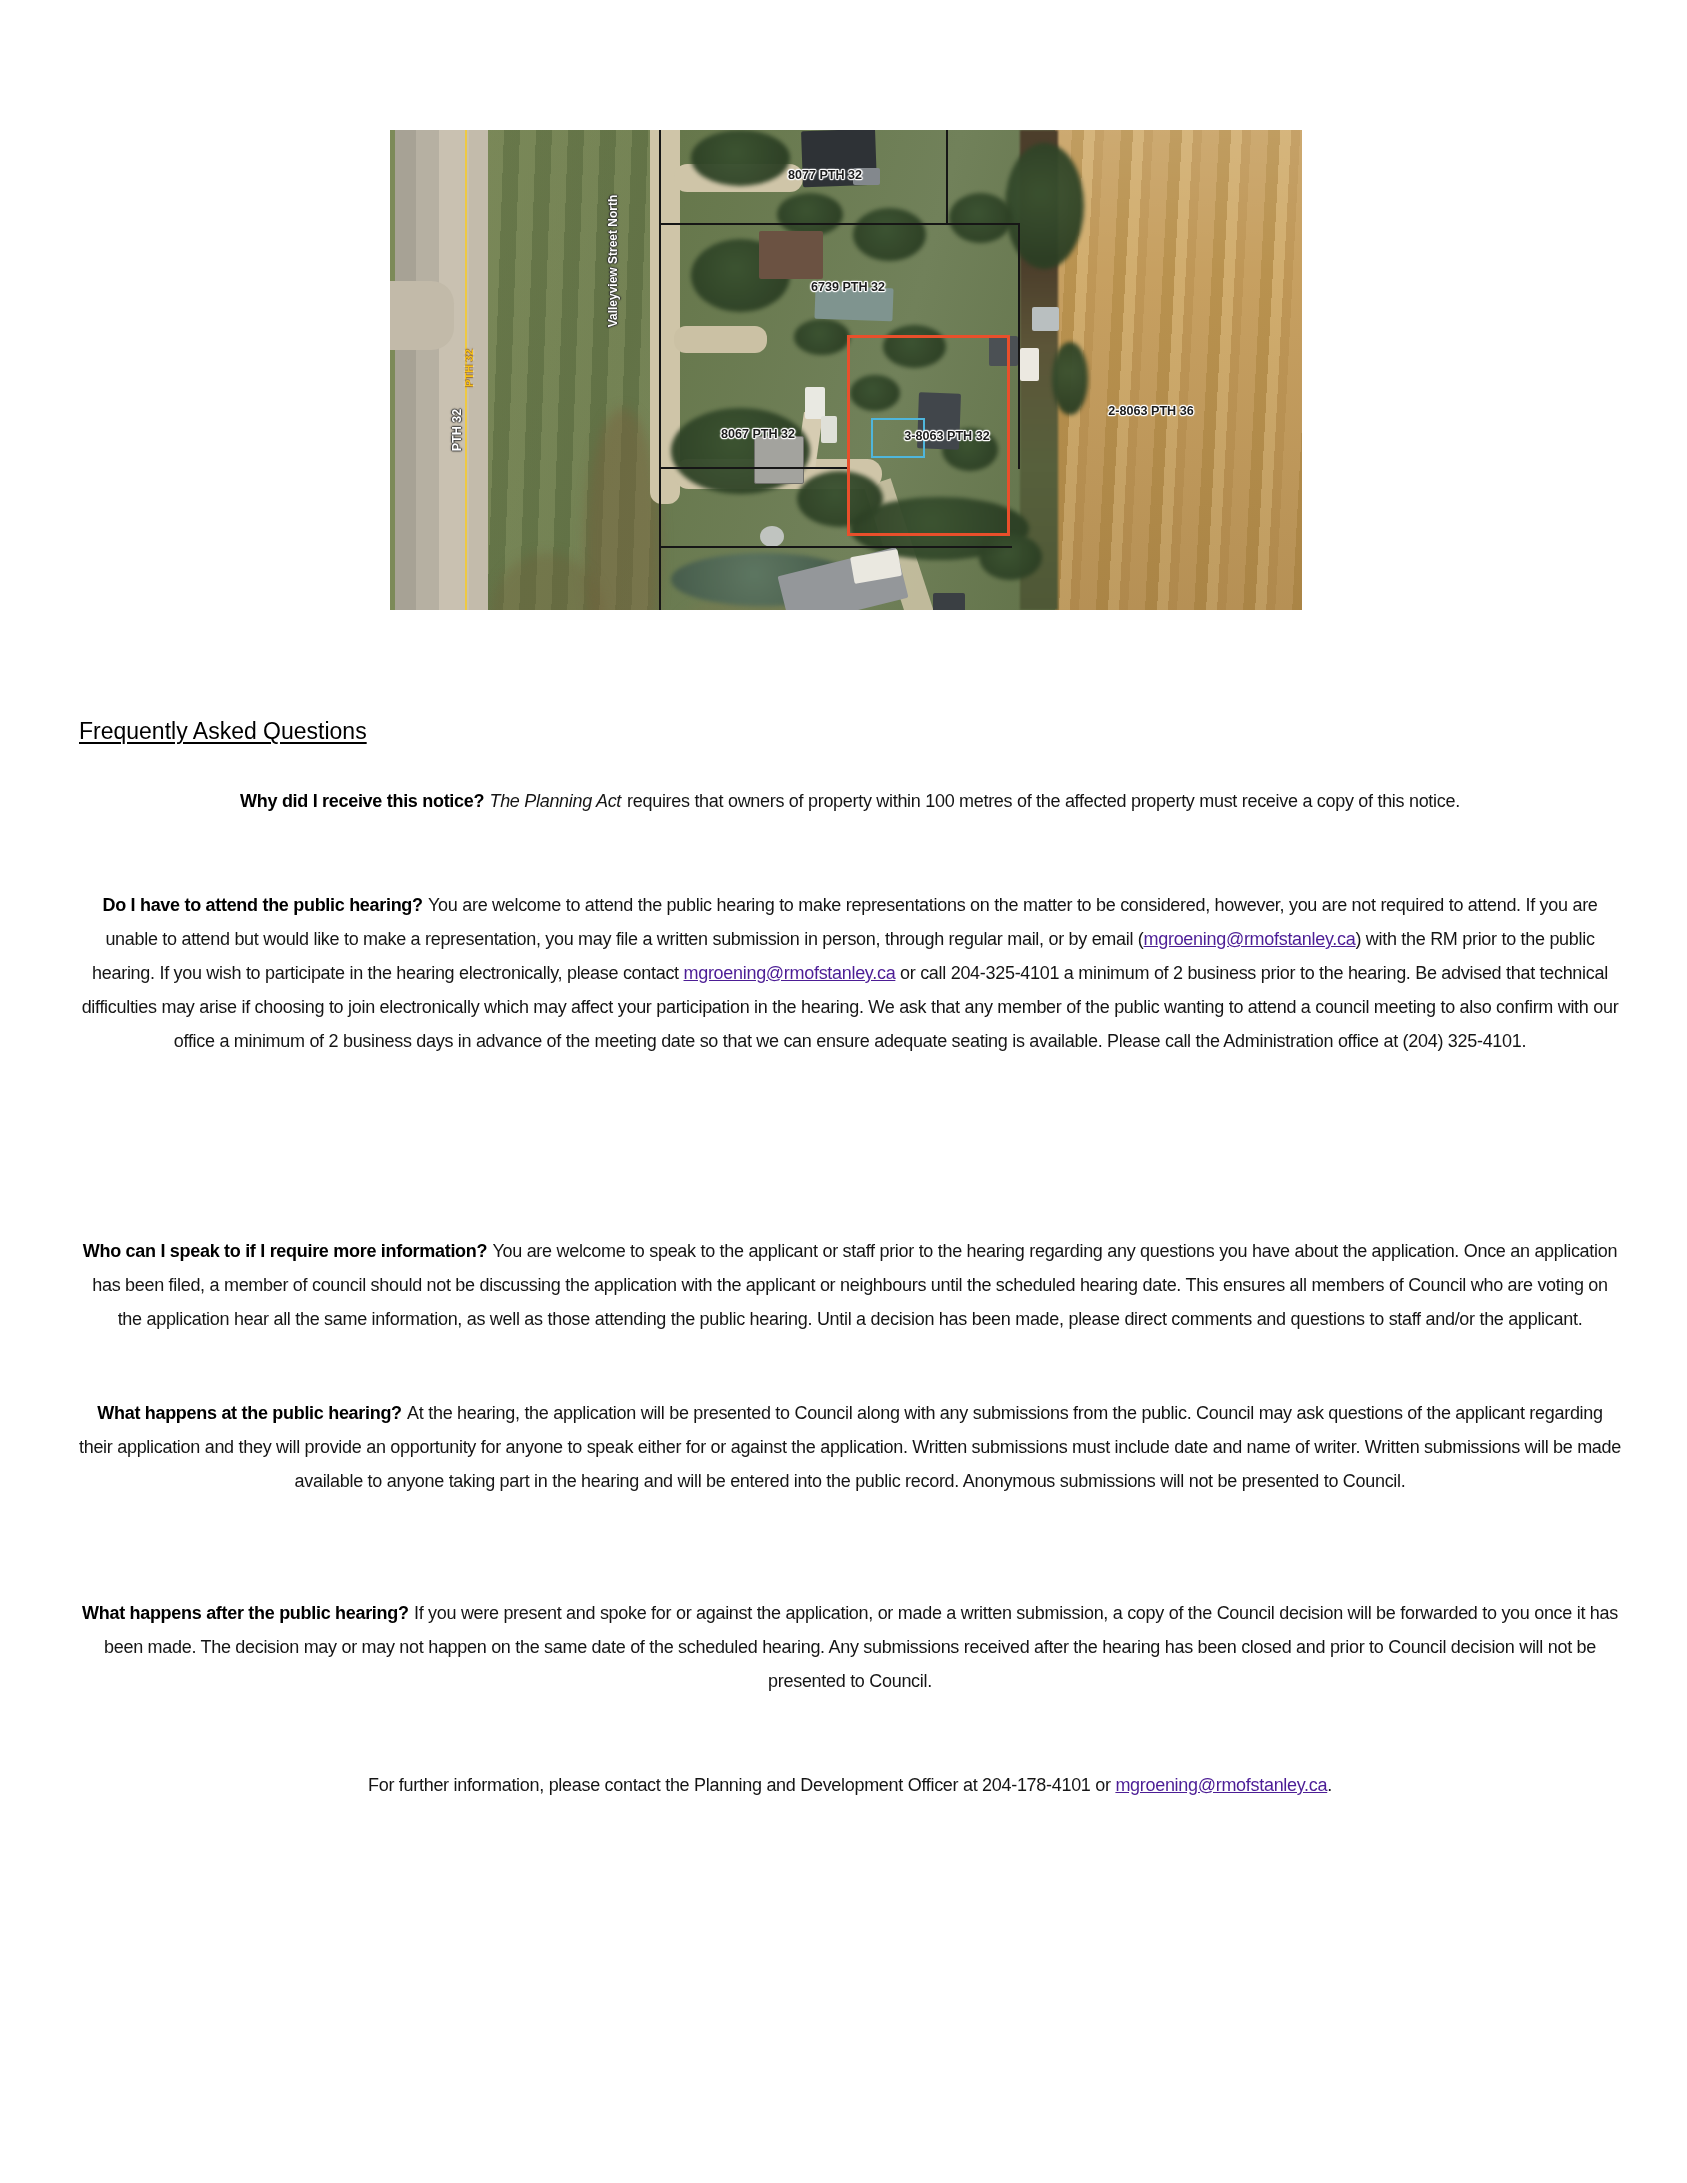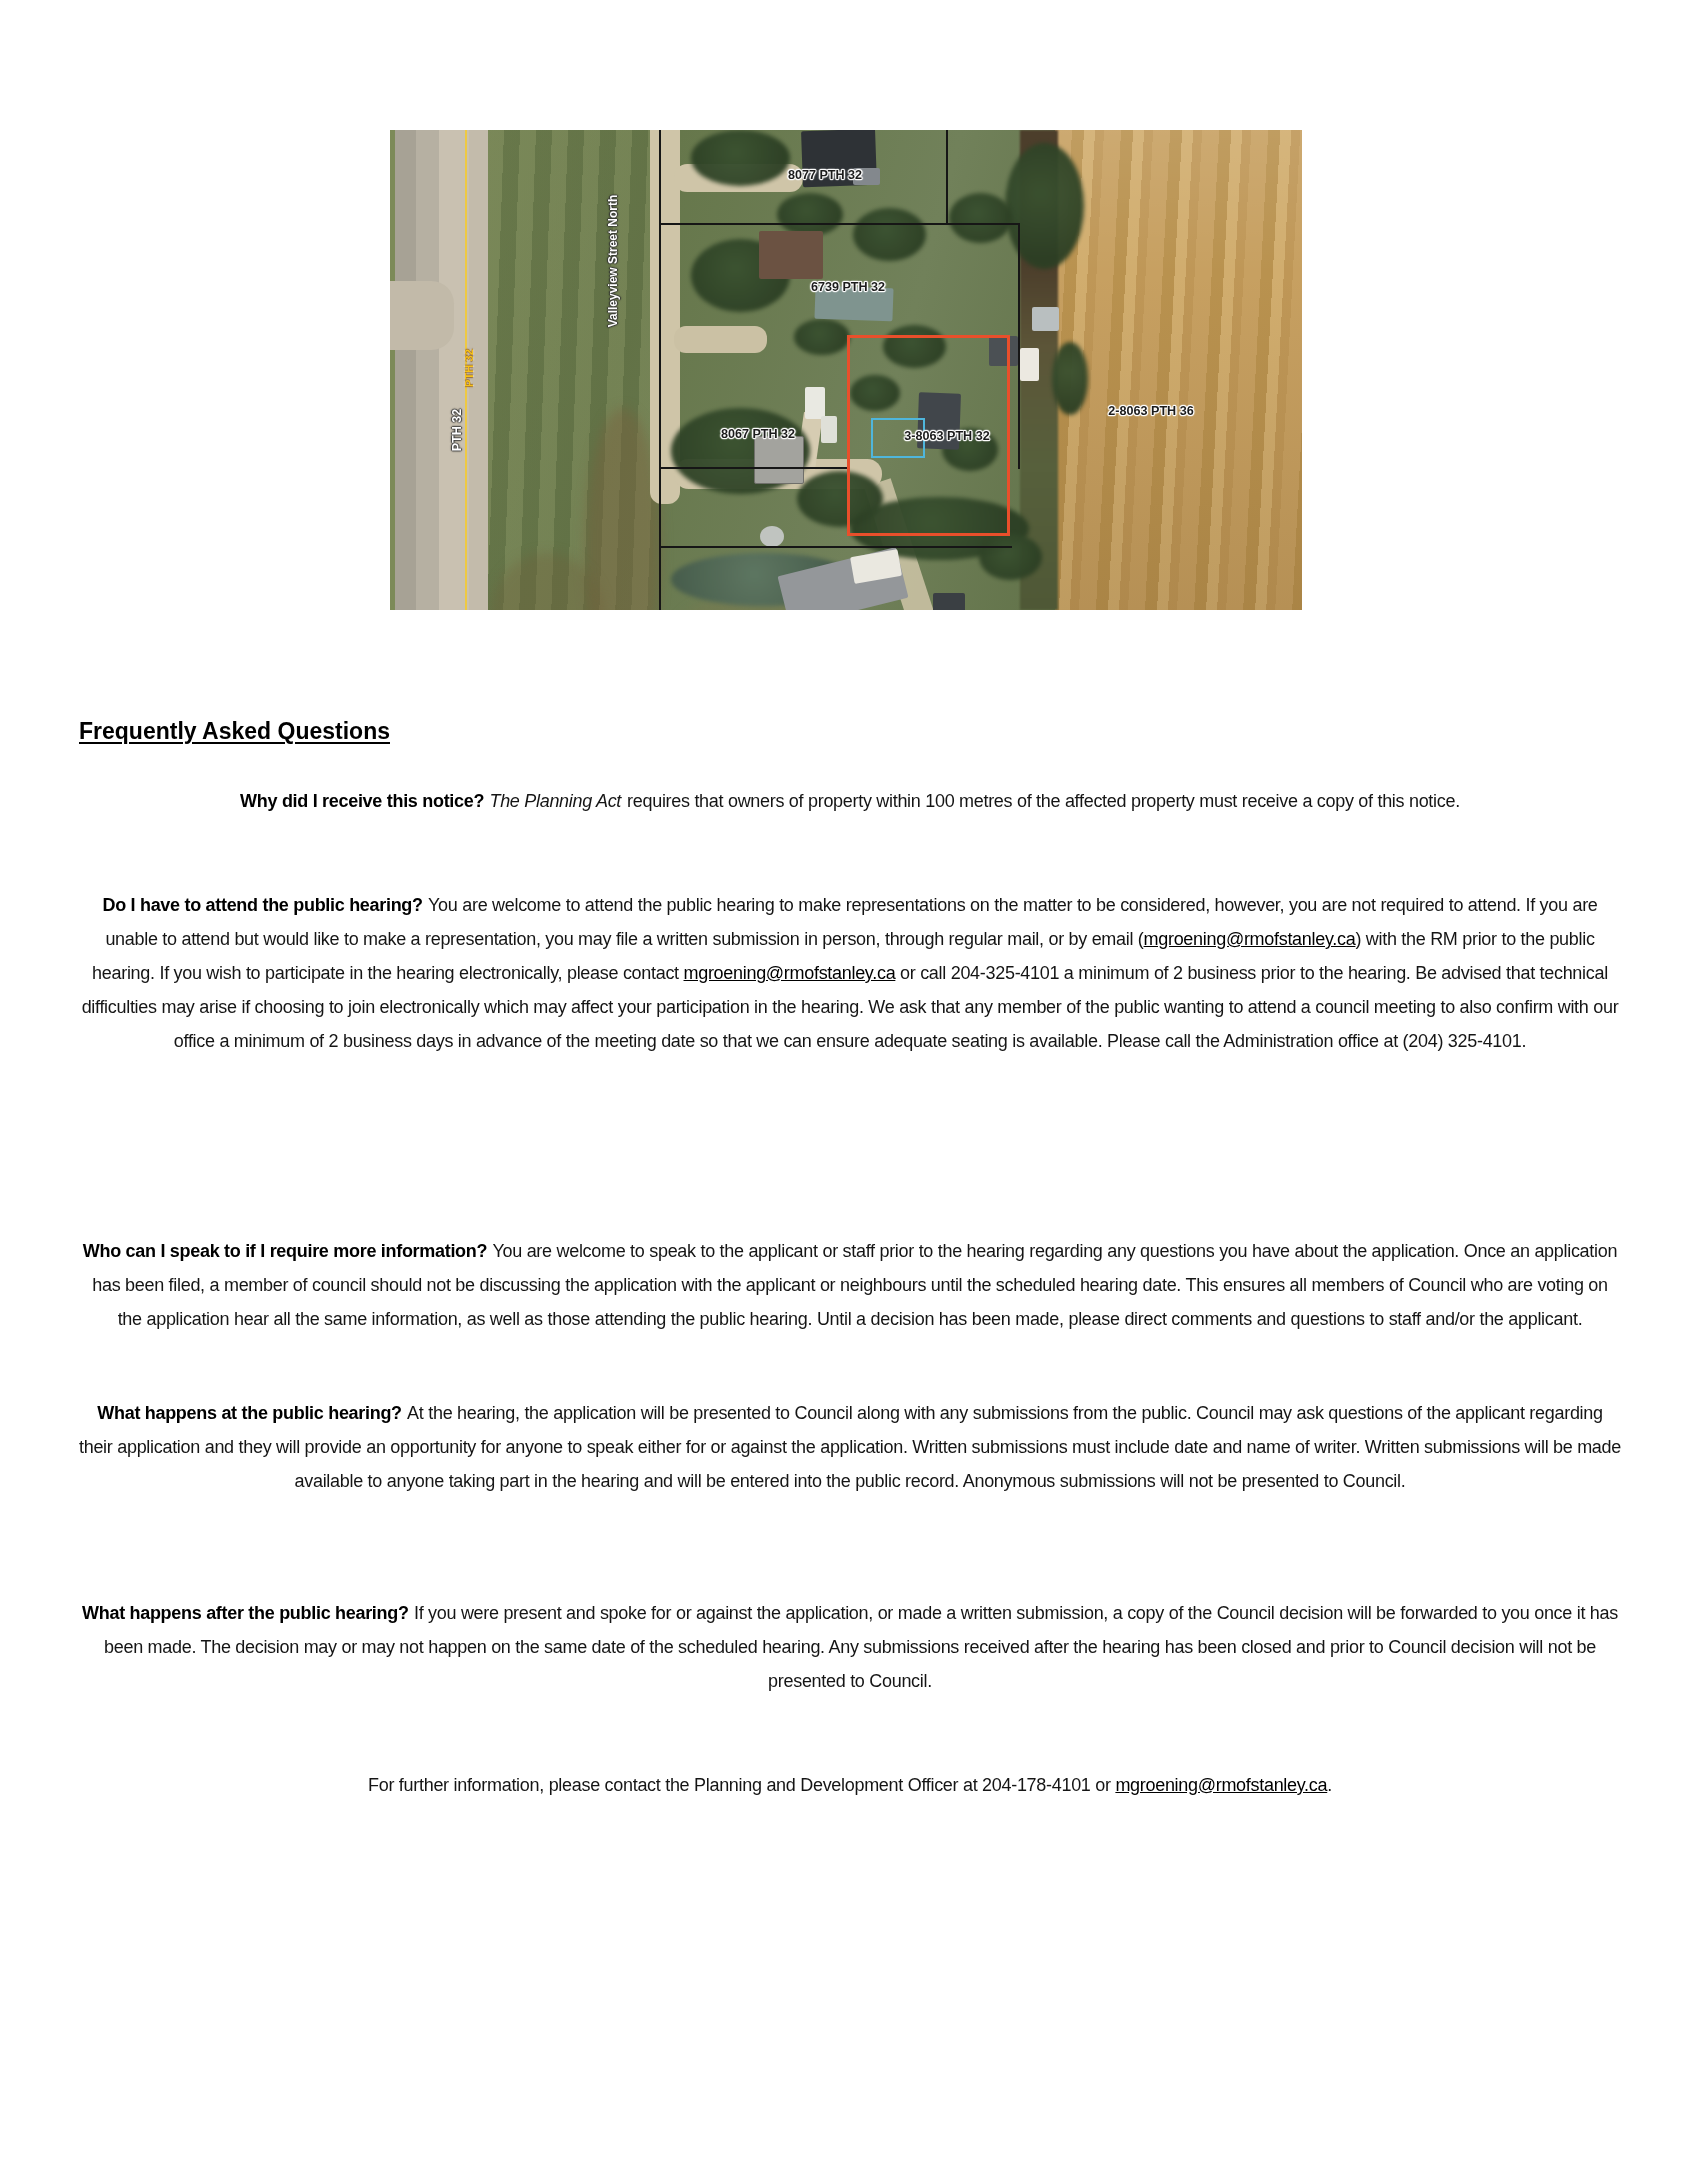--- a/index.html
+++ b/index.html
@@ -65,30 +65,30 @@
   }
   .rlabel.yellow {
     color:#f6c21c; font-size:11.2px;
     text-shadow:-0.7px 0 1.3px #7a4a12, 0.7px 0 1.3px #7a4a12, 0 -0.7px 1.3px #fff, 0 0.7px 1.3px #fff;
   }
   .rlabel.street-name { font-size:12px; }
 
   
   .doc-head {
     position:absolute; left:79px; top:718px;
-    font-size:23px; font-weight:bold; color:#000;
+    font-size:23px; font-weight:normal; color:#000;
     text-decoration:underline; text-underline-offset:3.3px; text-decoration-thickness:2px;
   }
   .para {
     position:absolute; left:79px; width:1542px;
     font-size:18px; line-height:34px; letter-spacing:-0.3px; color:#151515;text-align:center;
   }
   .para b { color:#000; padding-right:5.3px; }
   .para i { padding-right:1.3px; }
-  .link { color:#000000; text-decoration:underline; }
+  .link { color:#4c1d95; text-decoration:underline; }
 </style>
 </head>
 <body>
 
 <div class="map">
   <div class="abs m-base"></div>
   <div class="abs m-verge"></div>
   <div class="abs m-dirt" style="left:195px;top:278px;width:76px;height:278px;background:rgba(122,96,60,.42);"></div>
   <div class="abs m-dirt" style="left:99px;top:423px;width:116px;height:132px;background:rgba(112,92,56,.32);"></div>
   <div class="abs m-dirt" style="left:284px;top:463px;width:172px;height:86px;background:rgba(130,118,76,.30);"></div>

